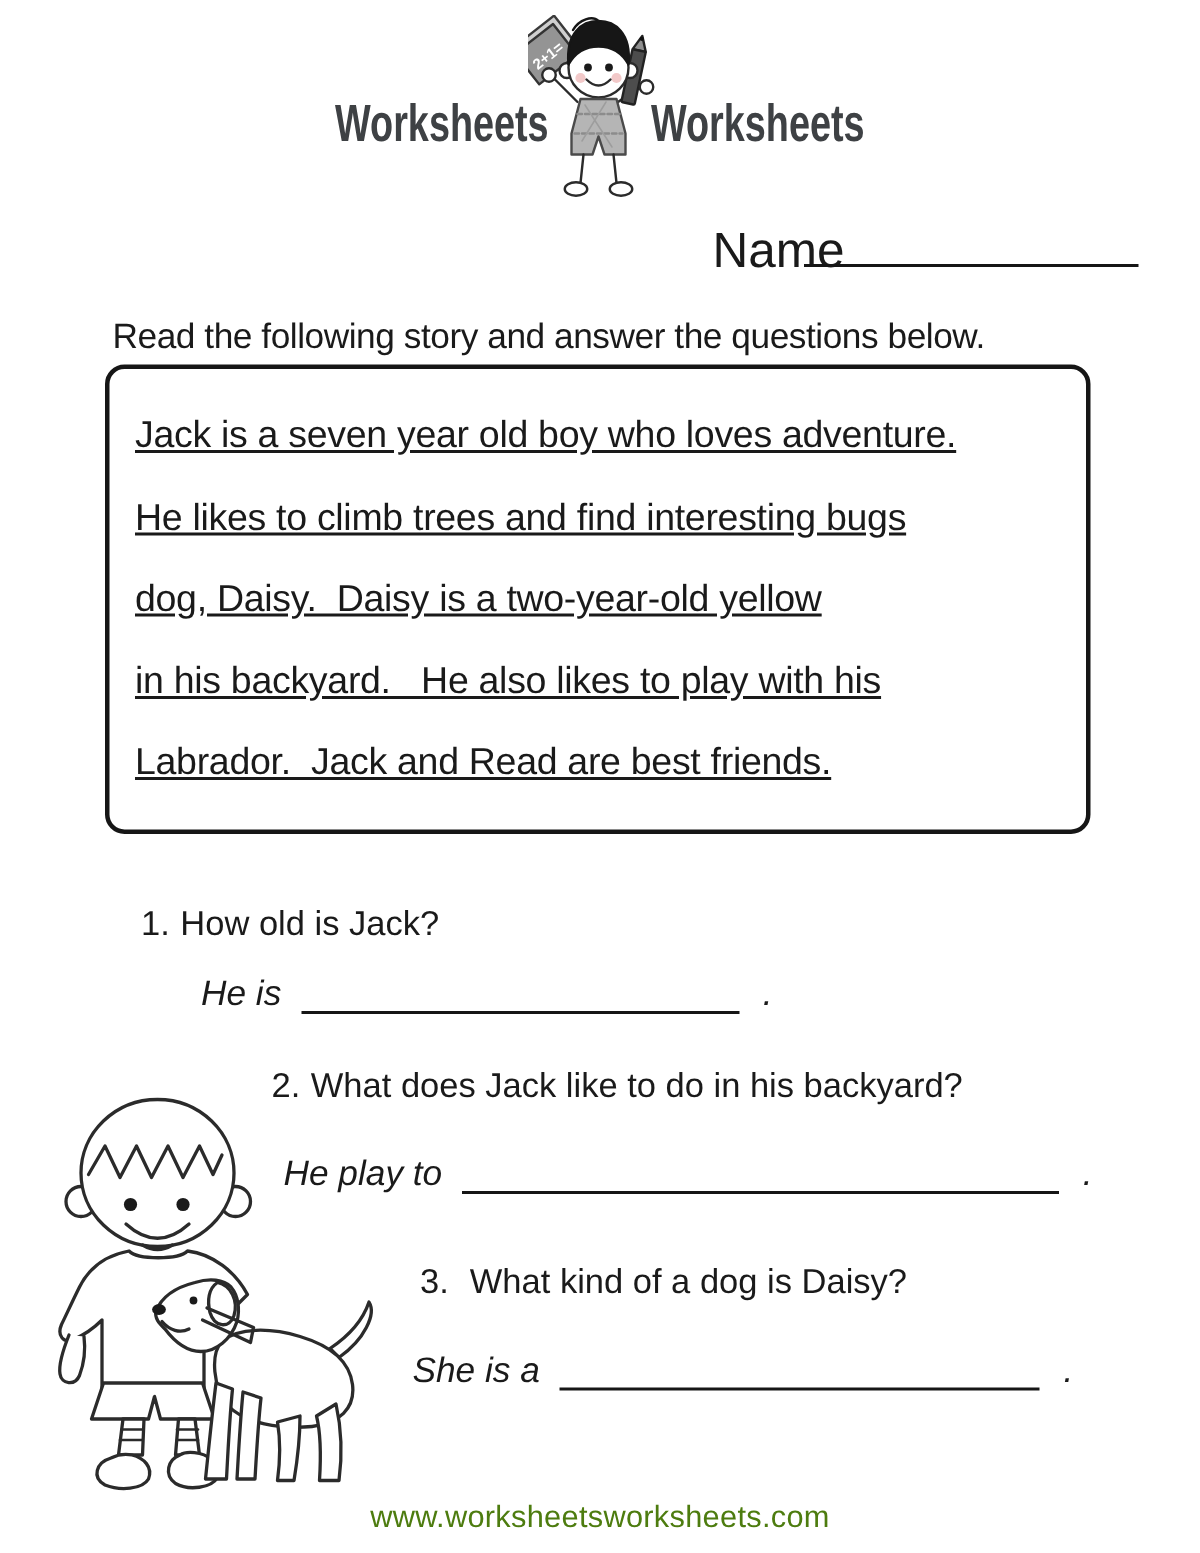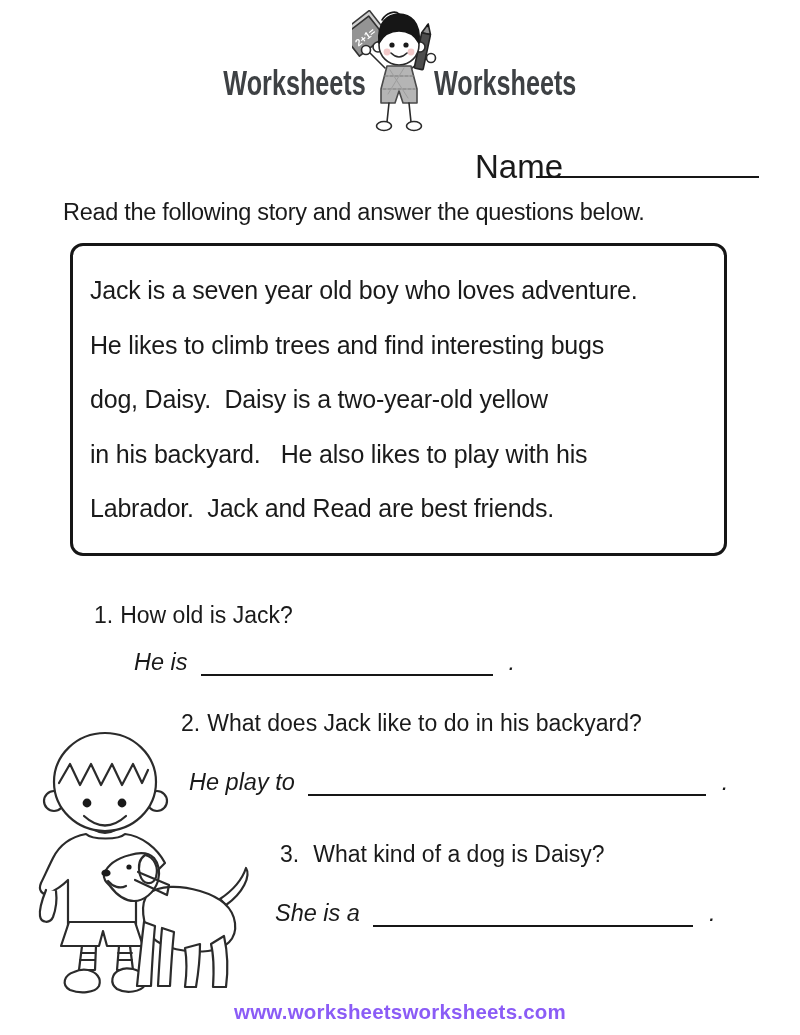--- a/index.html
+++ b/index.html
@@ -26,31 +26,32 @@
   .mascot-svg{position:absolute;left:352px;top:10px;}
   
   .name-label{position:absolute;left:475px;top:148px;font-size:33px;}
   .name-line{
     position:absolute;left:536px;top:150px;
     width:223px;height:26px;
     border-bottom:2.5px solid #161616;
   }
   
   .instruction{
-    position:absolute;left:63px;top:199px;margin:0;
+    position:absolute;left:63px;top:199px;margin:12px;
     font-size:23.5px;letter-spacing:-0.3px;white-space:nowrap;
   }
   
   .story-box{
     position:absolute;left:70px;top:243px;
     width:657px;height:313px;
     box-sizing:border-box;
     border:3px solid #161616;
     border-radius:13px;
     padding:17px 5px 0 17px;
+    text-decoration:underline;
   }
   .story-line{
     margin:0;font-size:25px;line-height:54.5px;
     letter-spacing:-0.2px;white-space:pre-wrap;
   }
   
   .q-label{position:absolute;font-size:23px;white-space:nowrap;}
   .q-number{margin-right:7px;}
   .q3 .q-number{margin-right:14px;}
   .answer-row{position:absolute;font-size:23.5px;white-space:nowrap;font-style:italic;}
@@ -68,21 +69,21 @@
   .a1-row{left:134px;top:649px;}
   .q2-label{left:181px;top:710px;}
   .a2-row{left:189px;top:769px;}
   .q3-label{left:256px;top:841px;margin-left:24px;}
   .a3-row{left:275px;top:900px;}
   
   .boydog-svg{position:absolute;left:28px;top:722px;}
   
   .footer{
     position:absolute;left:0;right:0;top:1000px;
-    text-align:center;font-size:20.5px;color:#8b5cf6;letter-spacing:0.2px;font-weight:bold;
+    text-align:center;font-size:20.5px;color:#4d7c0f;letter-spacing:0.2px;
   }
 </style>
 </head>
 <body>
 
 <div class="page">
 
   <span class="logo-text logo-text-left">Worksheets</span>
 
   <svg class="mascot-svg" width="94" height="126" viewBox="0 0 94 126" xmlns="http://www.w3.org/2000/svg">

